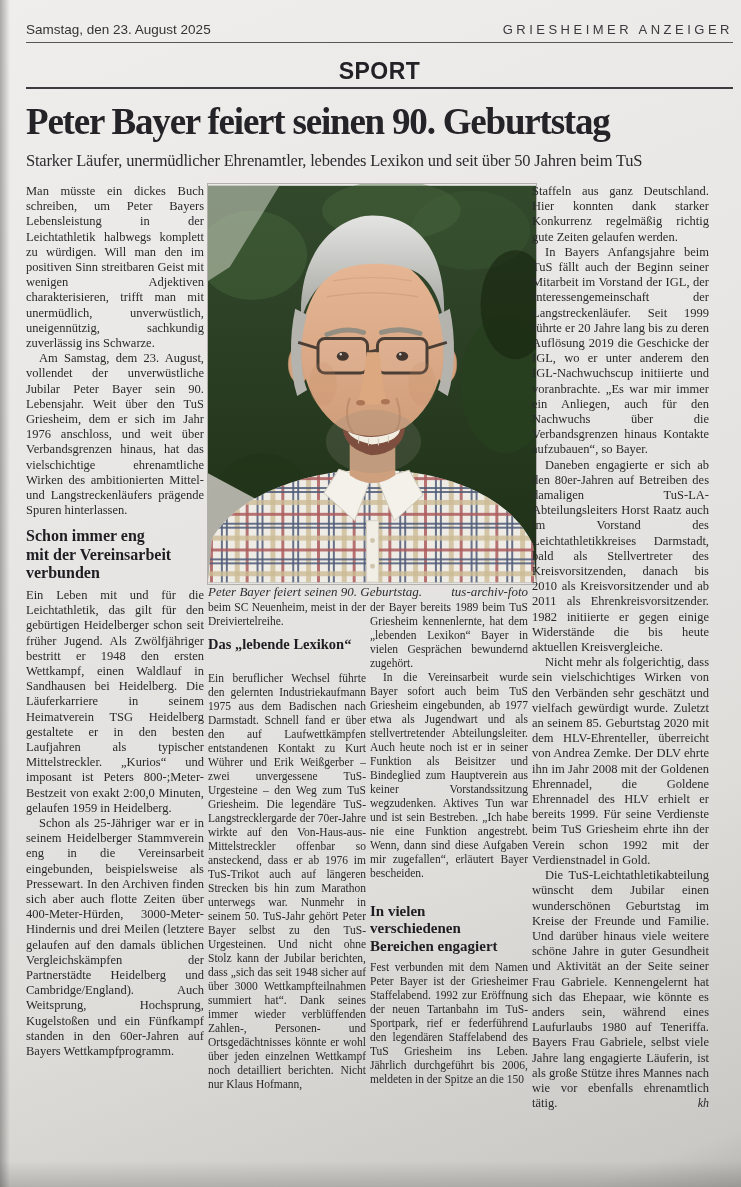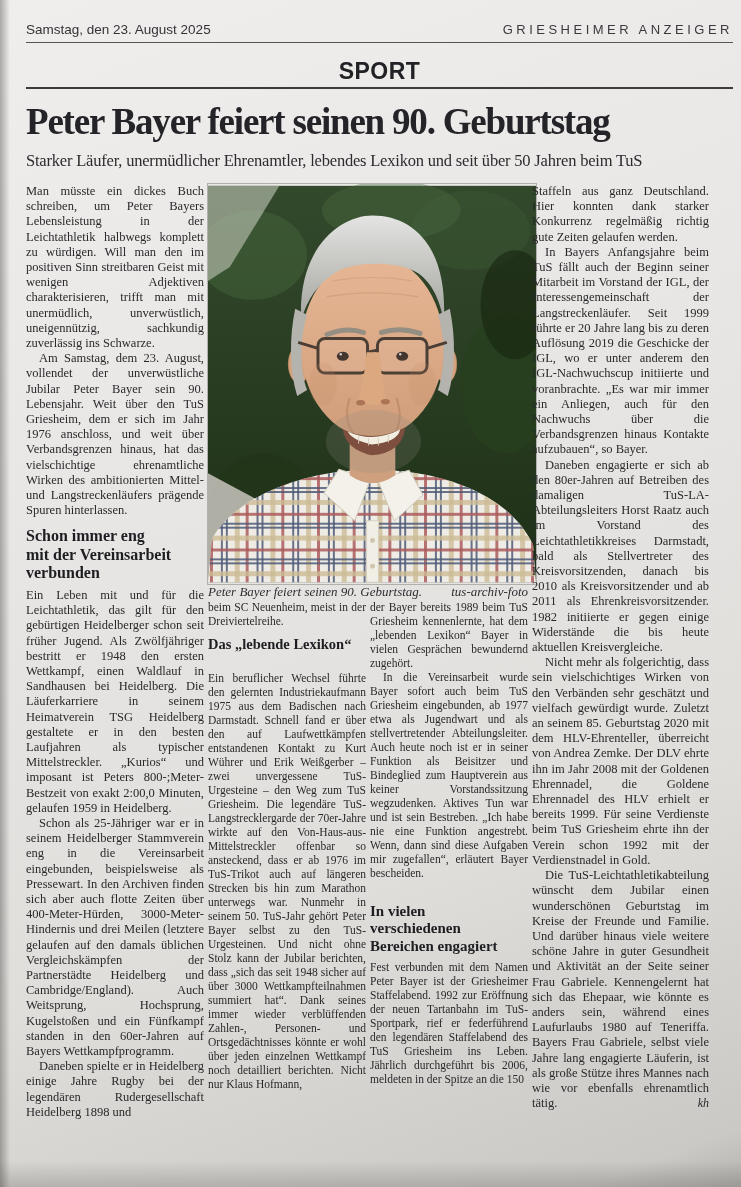--- a/index.html
+++ b/index.html
@@ -78,21 +78,20 @@
       <div class="col col1">
         <p>Man müsste ein dickes Buch schreiben, um Peter Bayers Lebensleistung in der Leichtathletik halbwegs komplett zu würdigen. Will man den im positiven Sinn streitbaren Geist mit wenigen Adjektiven charakterisieren, trifft man mit unermüdlich, unverwüstlich, uneigennützig, sachkundig zuverlässig ins Schwarze.</p>
         <p class="indent">Am Samstag, dem 23. August, vollendet der unverwüstliche Jubilar Peter Bayer sein 90. Lebensjahr. Weit über den TuS Griesheim, dem er sich im Jahr 1976 anschloss, und weit über Verbandsgrenzen hinaus, hat das vielschichtige ehrenamtliche Wirken des ambitionierten Mittel- und Langstreckenläufers prägende Spuren hinterlassen.</p>
         <div class="crosshead">
           <span>Schon immer eng</span>
           <span>mit der Vereinsarbeit</span>
           <span>verbunden</span>
         </div>
         <p>Ein Leben mit und für die Leichtathletik, das gilt für den gebürtigen Heidelberger schon seit früher Jugend. Als Zwölfjähriger bestritt er 1948 den ersten Wettkampf, einen Waldlauf in Sandhausen bei Heidelberg. Die Läuferkarriere in seinem Heimatverein TSG Heidelberg gestaltete er in den besten Laufjahren als typischer Mittelstreckler. „Kurios“ und imposant ist Peters 800-;Meter-Bestzeit von exakt 2:00,0 Minuten, gelaufen 1959 in Heidelberg.</p>
         <p class="indent">Schon als 25-Jähriger war er in seinem Heidelberger Stammverein eng in die Vereinsarbeit eingebunden, beispielsweise als Pressewart. In den Archiven finden sich aber auch flotte Zeiten über 400-Meter-Hürden, 3000-Meter-Hindernis und drei Meilen (letztere gelaufen auf den damals üblichen Vergleichskämpfen der Partnerstädte Heidelberg und Cambridge/England). Auch Weitsprung, Hochsprung, Kugelstoßen und ein Fünfkampf standen in den 60er-Jahren auf Bayers Wettkampfprogramm.</p>
-        <p class="indent">Daneben spielte er in Heidelberg einige Jahre Rugby bei der legendären Rudergesellschaft Heidelberg 1898 und</p>
       </div>
 
       <figure class="photoblock" style="margin:0;">
         <svg viewBox="0 0 331 400" role="img" aria-label="Porträt von Peter Bayer, lächelnder älterer Mann mit Brille und kariertem Hemd vor grünem Laub">
           <defs>
             <linearGradient id="bgGrad" x1="0" y1="0" x2="0" y2="1">
               <stop offset="0" stop-color="#33492c"></stop>
                 <stop offset="1" stop-color="#1e3017"></stop>
             </linearGradient>
             <linearGradient id="skinGrad" x1="0" y1="0" x2="0" y2="1">

